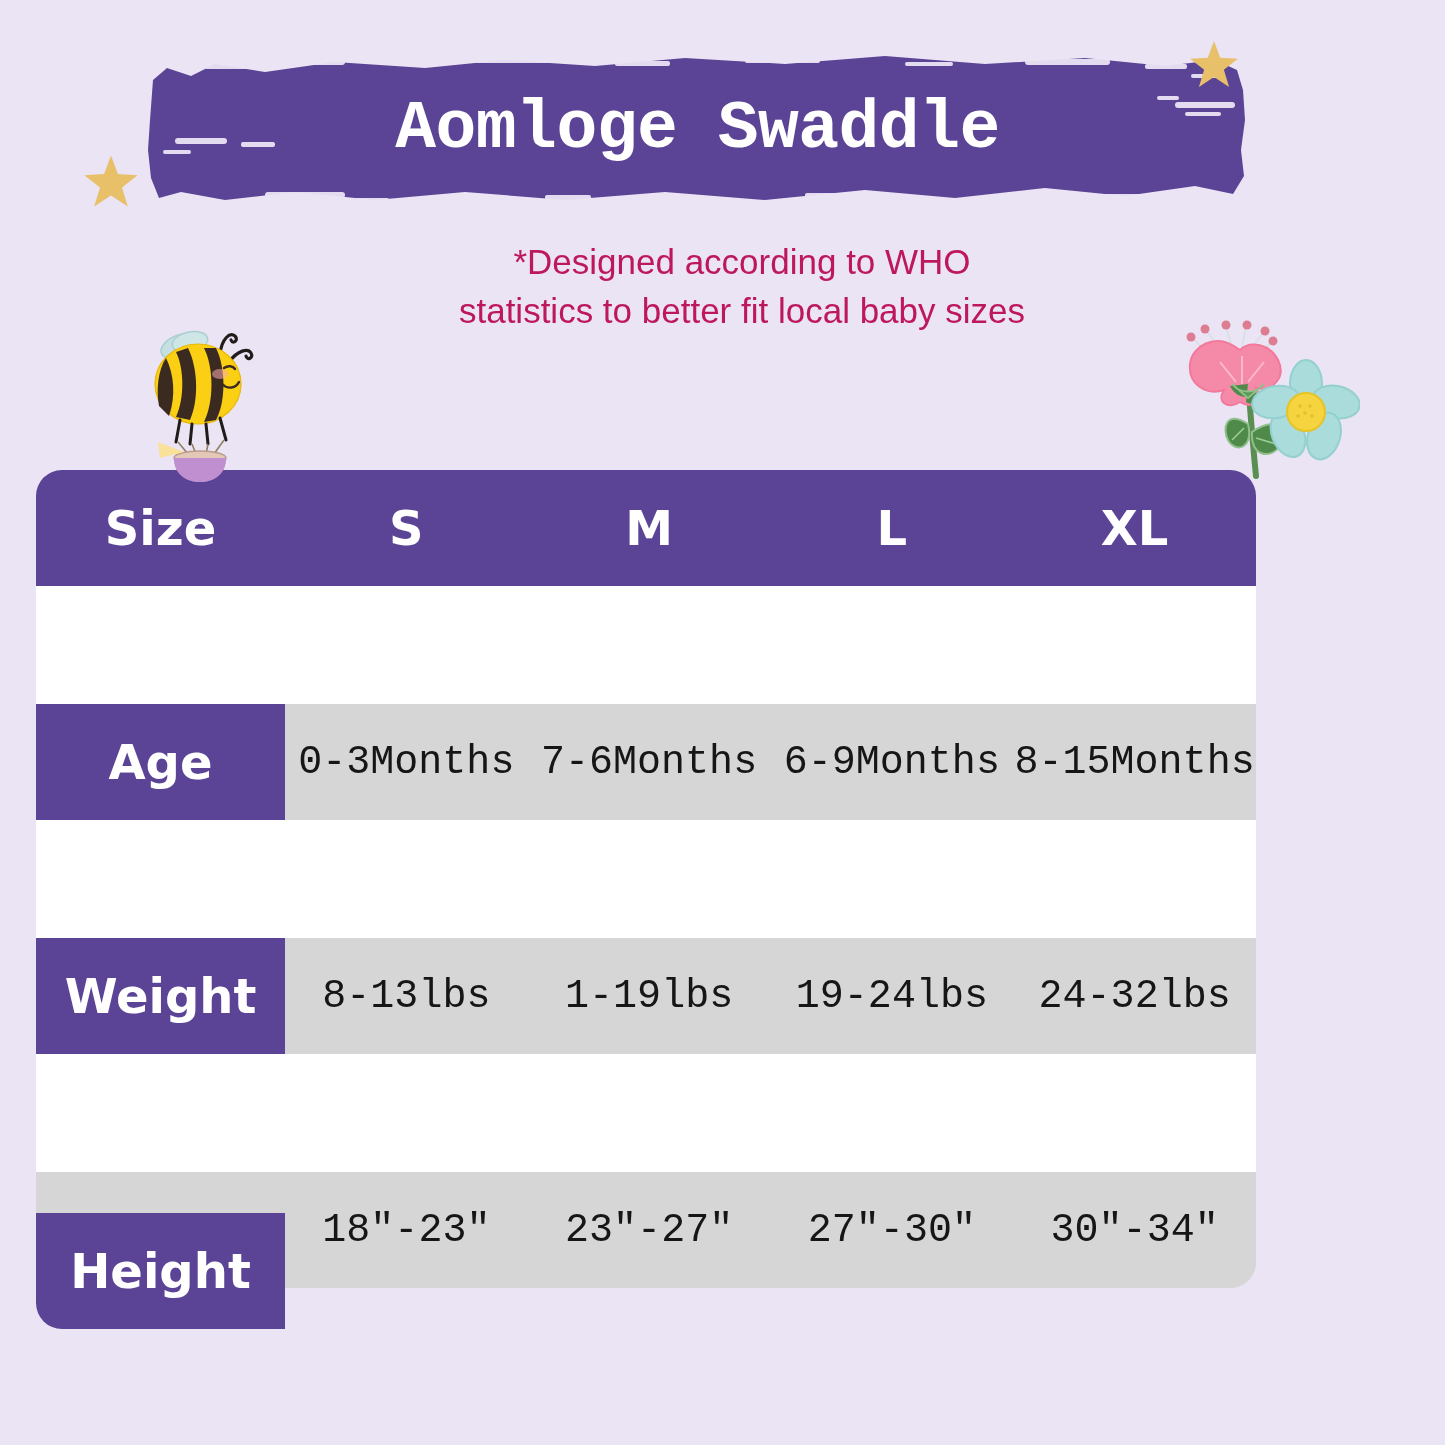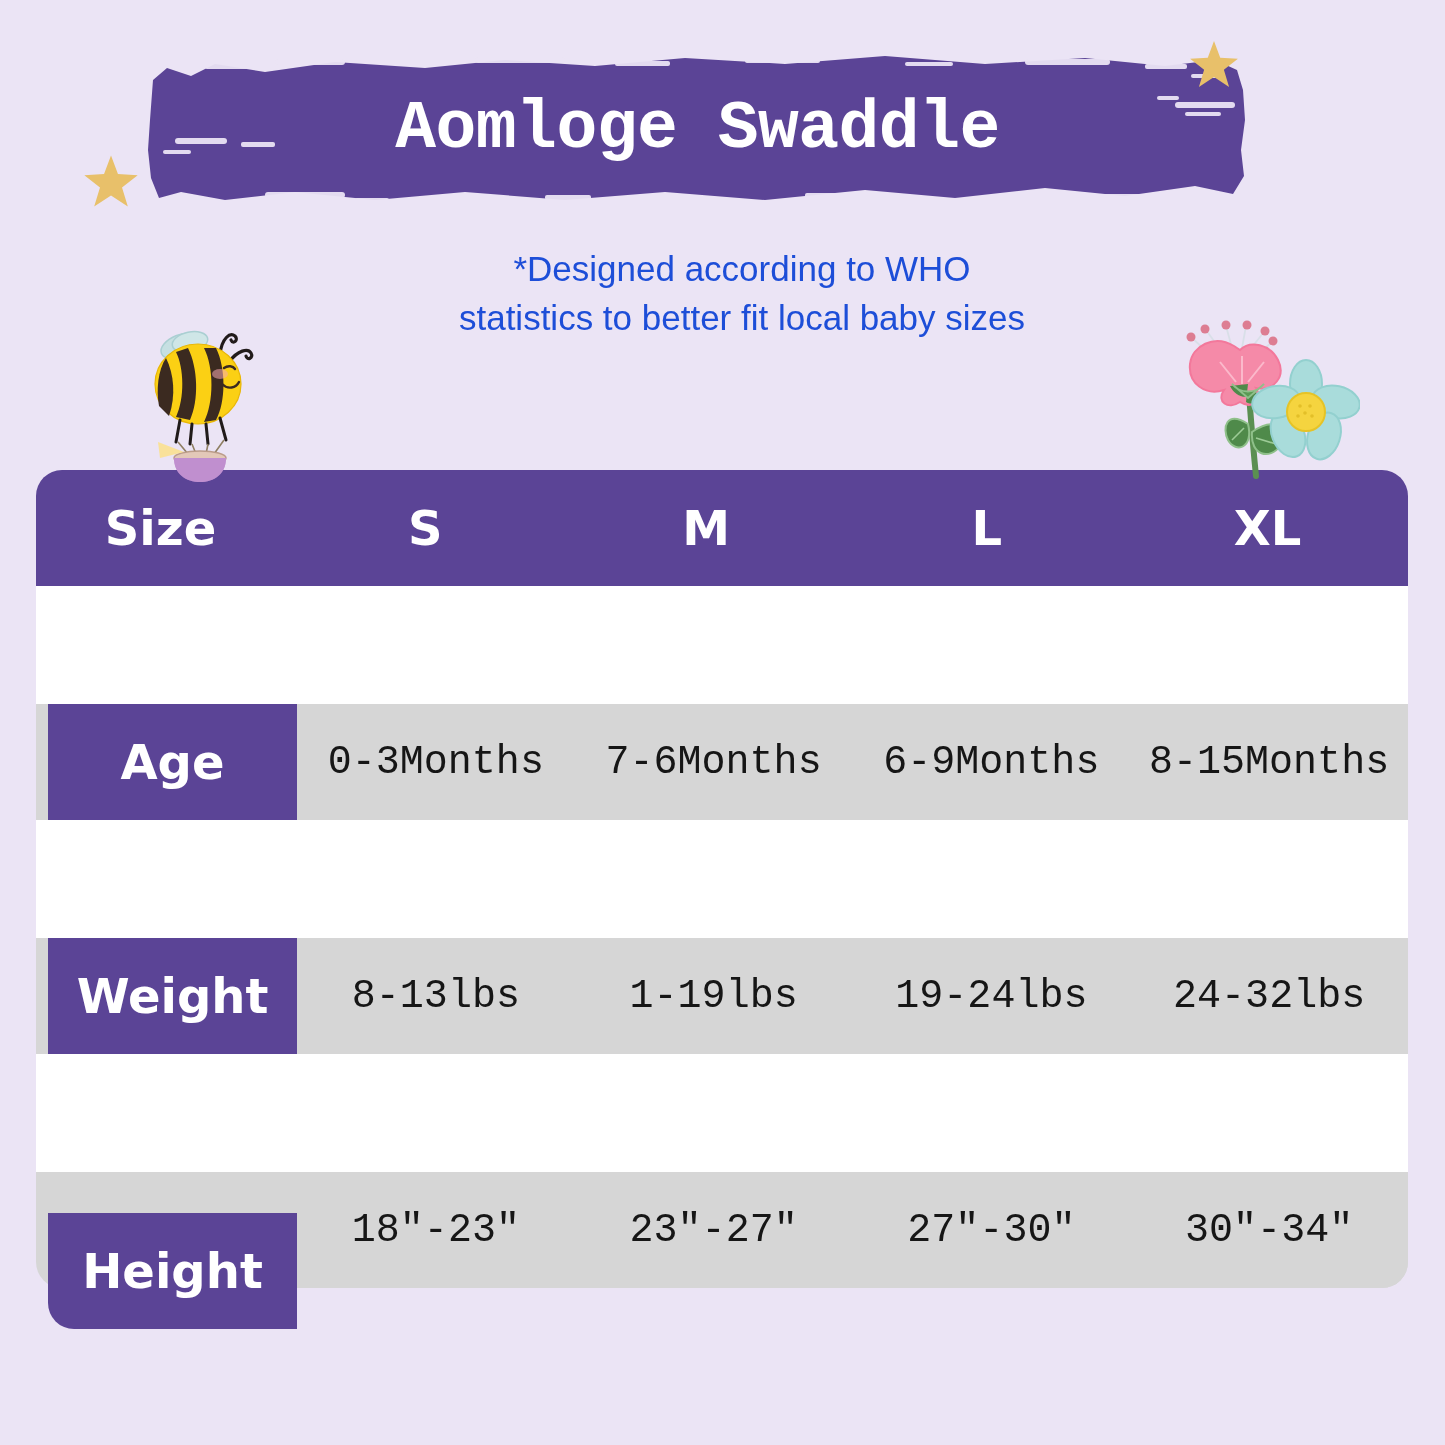--- a/index.html
+++ b/index.html
@@ -60,24 +60,24 @@
     position: absolute;
     z-index: 2;
   }
   .star-left  { left: 82px;  top: 152px; width: 58px; height: 58px; }
   .star-top-right { left: 1188px; top: 38px; width: 52px; height: 52px; z-index: 1; }
 
   
   .subtitle {
     position: absolute;
     left: 0;
-    top: 244px;
+    top: 237px;
     width: 1445px;
     text-align: center;
-    color: #1d4ed8;
+    color: #be185d;
     font-family: "Liberation Sans", sans-serif;
     font-size: 35px;
     line-height: 49px;
     font-weight: 400;
     padding-left: 39px;
   }
 
   
   .bee {
     position: absolute;
@@ -95,21 +95,21 @@
     width: 212px;
     height: 178px;
     z-index: 4;
   }
 
   
   .chart {
     position: absolute;
     left: 36px;
     top: 470px;
-    width: 1372px;
+    width: 1220px;
     height: 824px;
     z-index: 3;
   }
 
   .chart-row {
     display: flex;
     width: 100%;
     position: relative;
   }
 
@@ -133,21 +133,21 @@
     display: flex;
     align-items: center;
     justify-content: center;
     height: 100%;
   }
 
   .hdr-cell.label-col { width: 249px; justify-content: center; }
   .hdr-cell.size-col  { flex: 1; }
 
   
-  .row-data { background: #d6d6d6; padding-left: 12px; }
+  .row-data { background: #d6d6d6; }
 
   .lbl-cell {
     width: 249px;
     background: #5b4496;
     color: #ffffff;
     font-family: "DejaVu Sans", sans-serif;
     font-weight: bold;
     font-size: 48px;
     display: flex;
     align-items: center;

